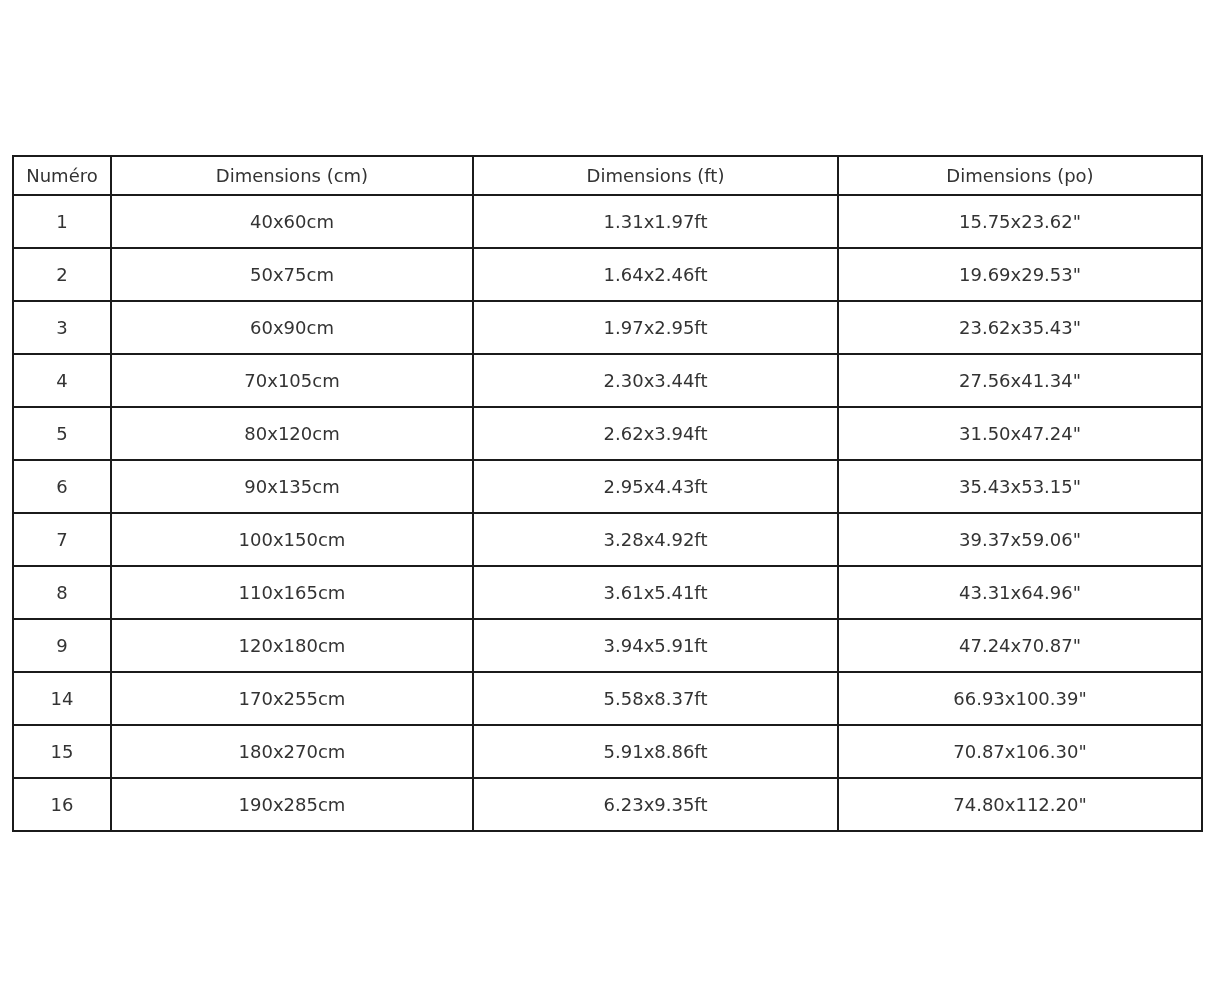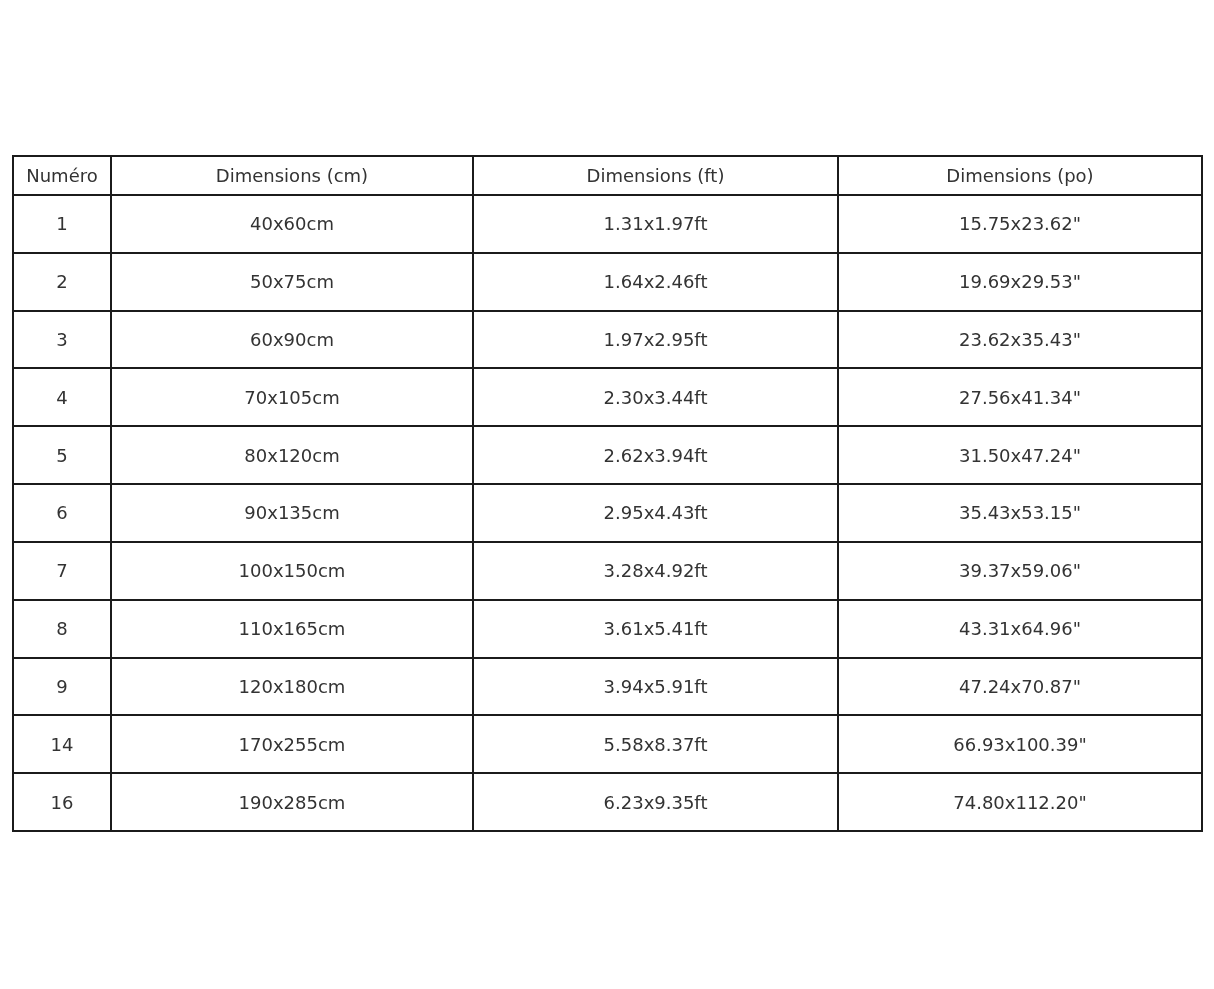--- a/index.html
+++ b/index.html
@@ -115,19 +115,25 @@
         <td>3.94x5.91ft</td>
         <td>47.24x70.87"</td>
       </tr>
       <tr>
         <td>14</td>
         <td>170x255cm</td>
         <td>5.58x8.37ft</td>
         <td>66.93x100.39"</td>
       </tr>
       <tr>
+        <td>15</td>
+        <td>180x270cm</td>
+        <td>5.91x8.86ft</td>
+        <td>70.87x106.30"</td>
+      </tr>
+      <tr>
         <td>16</td>
         <td>190x285cm</td>
         <td>6.23x9.35ft</td>
         <td>74.80x112.20"</td>
       </tr>
     </tbody>
 </table>
 
 </body></html>

